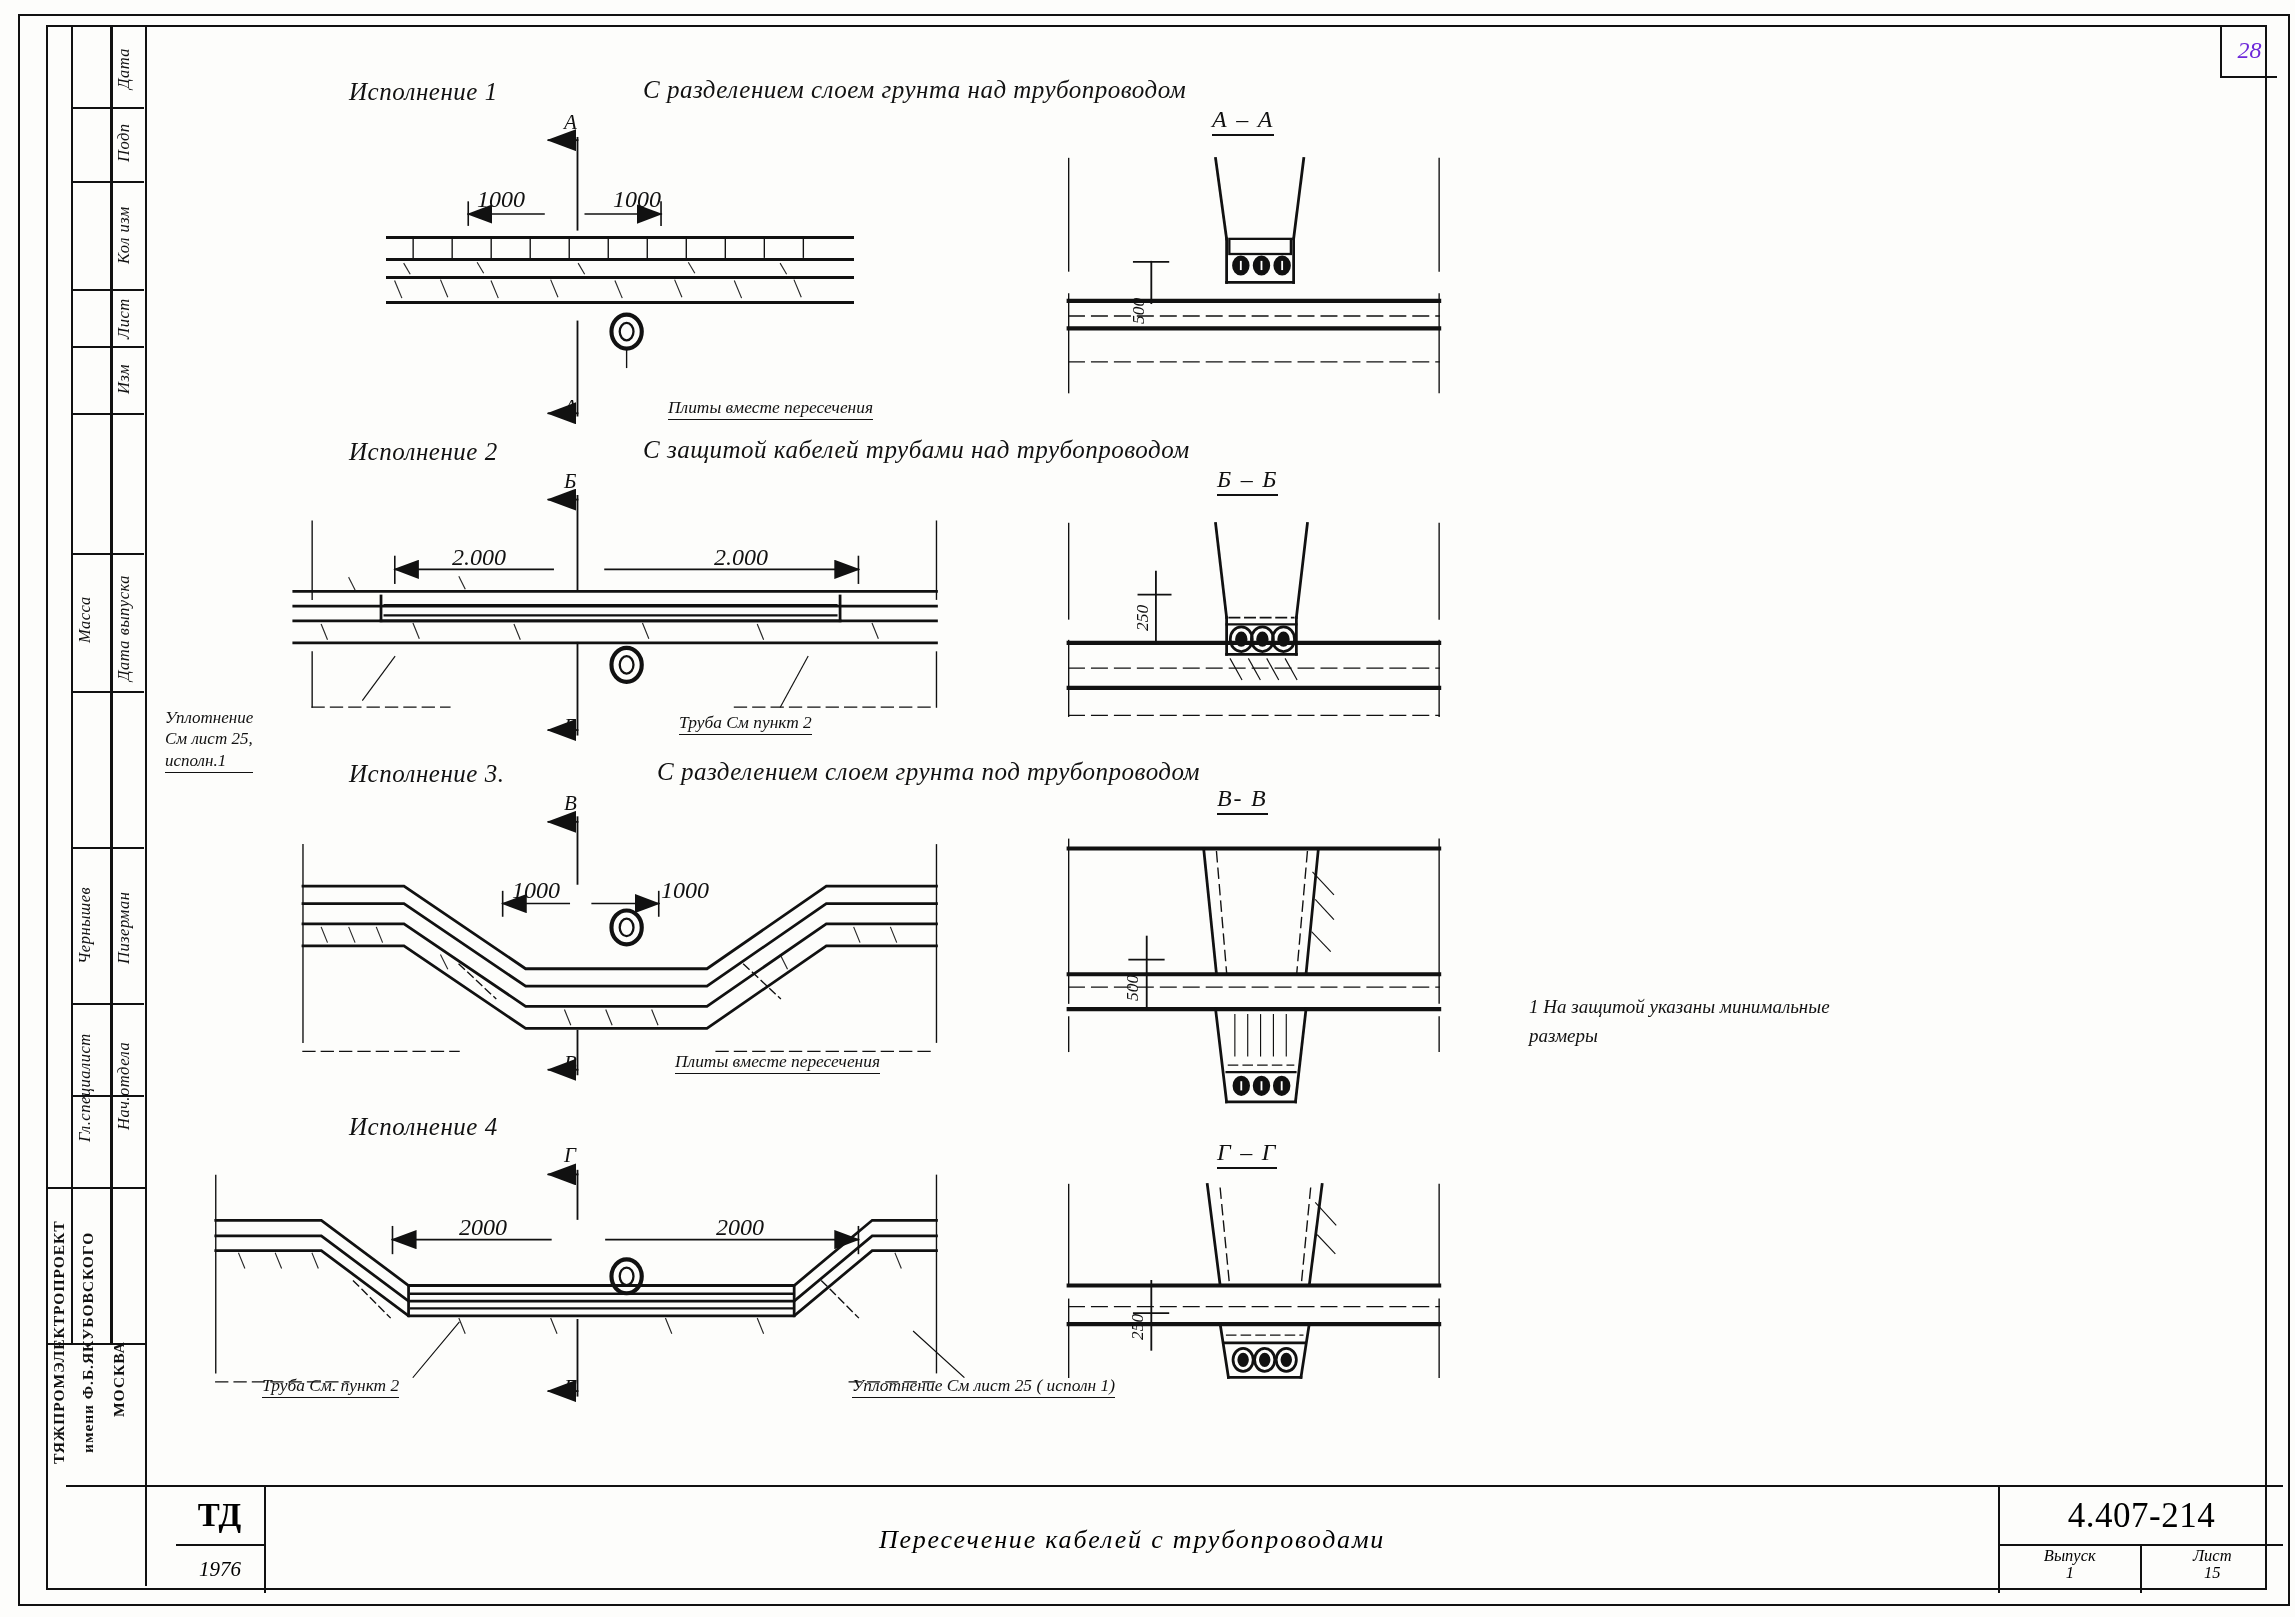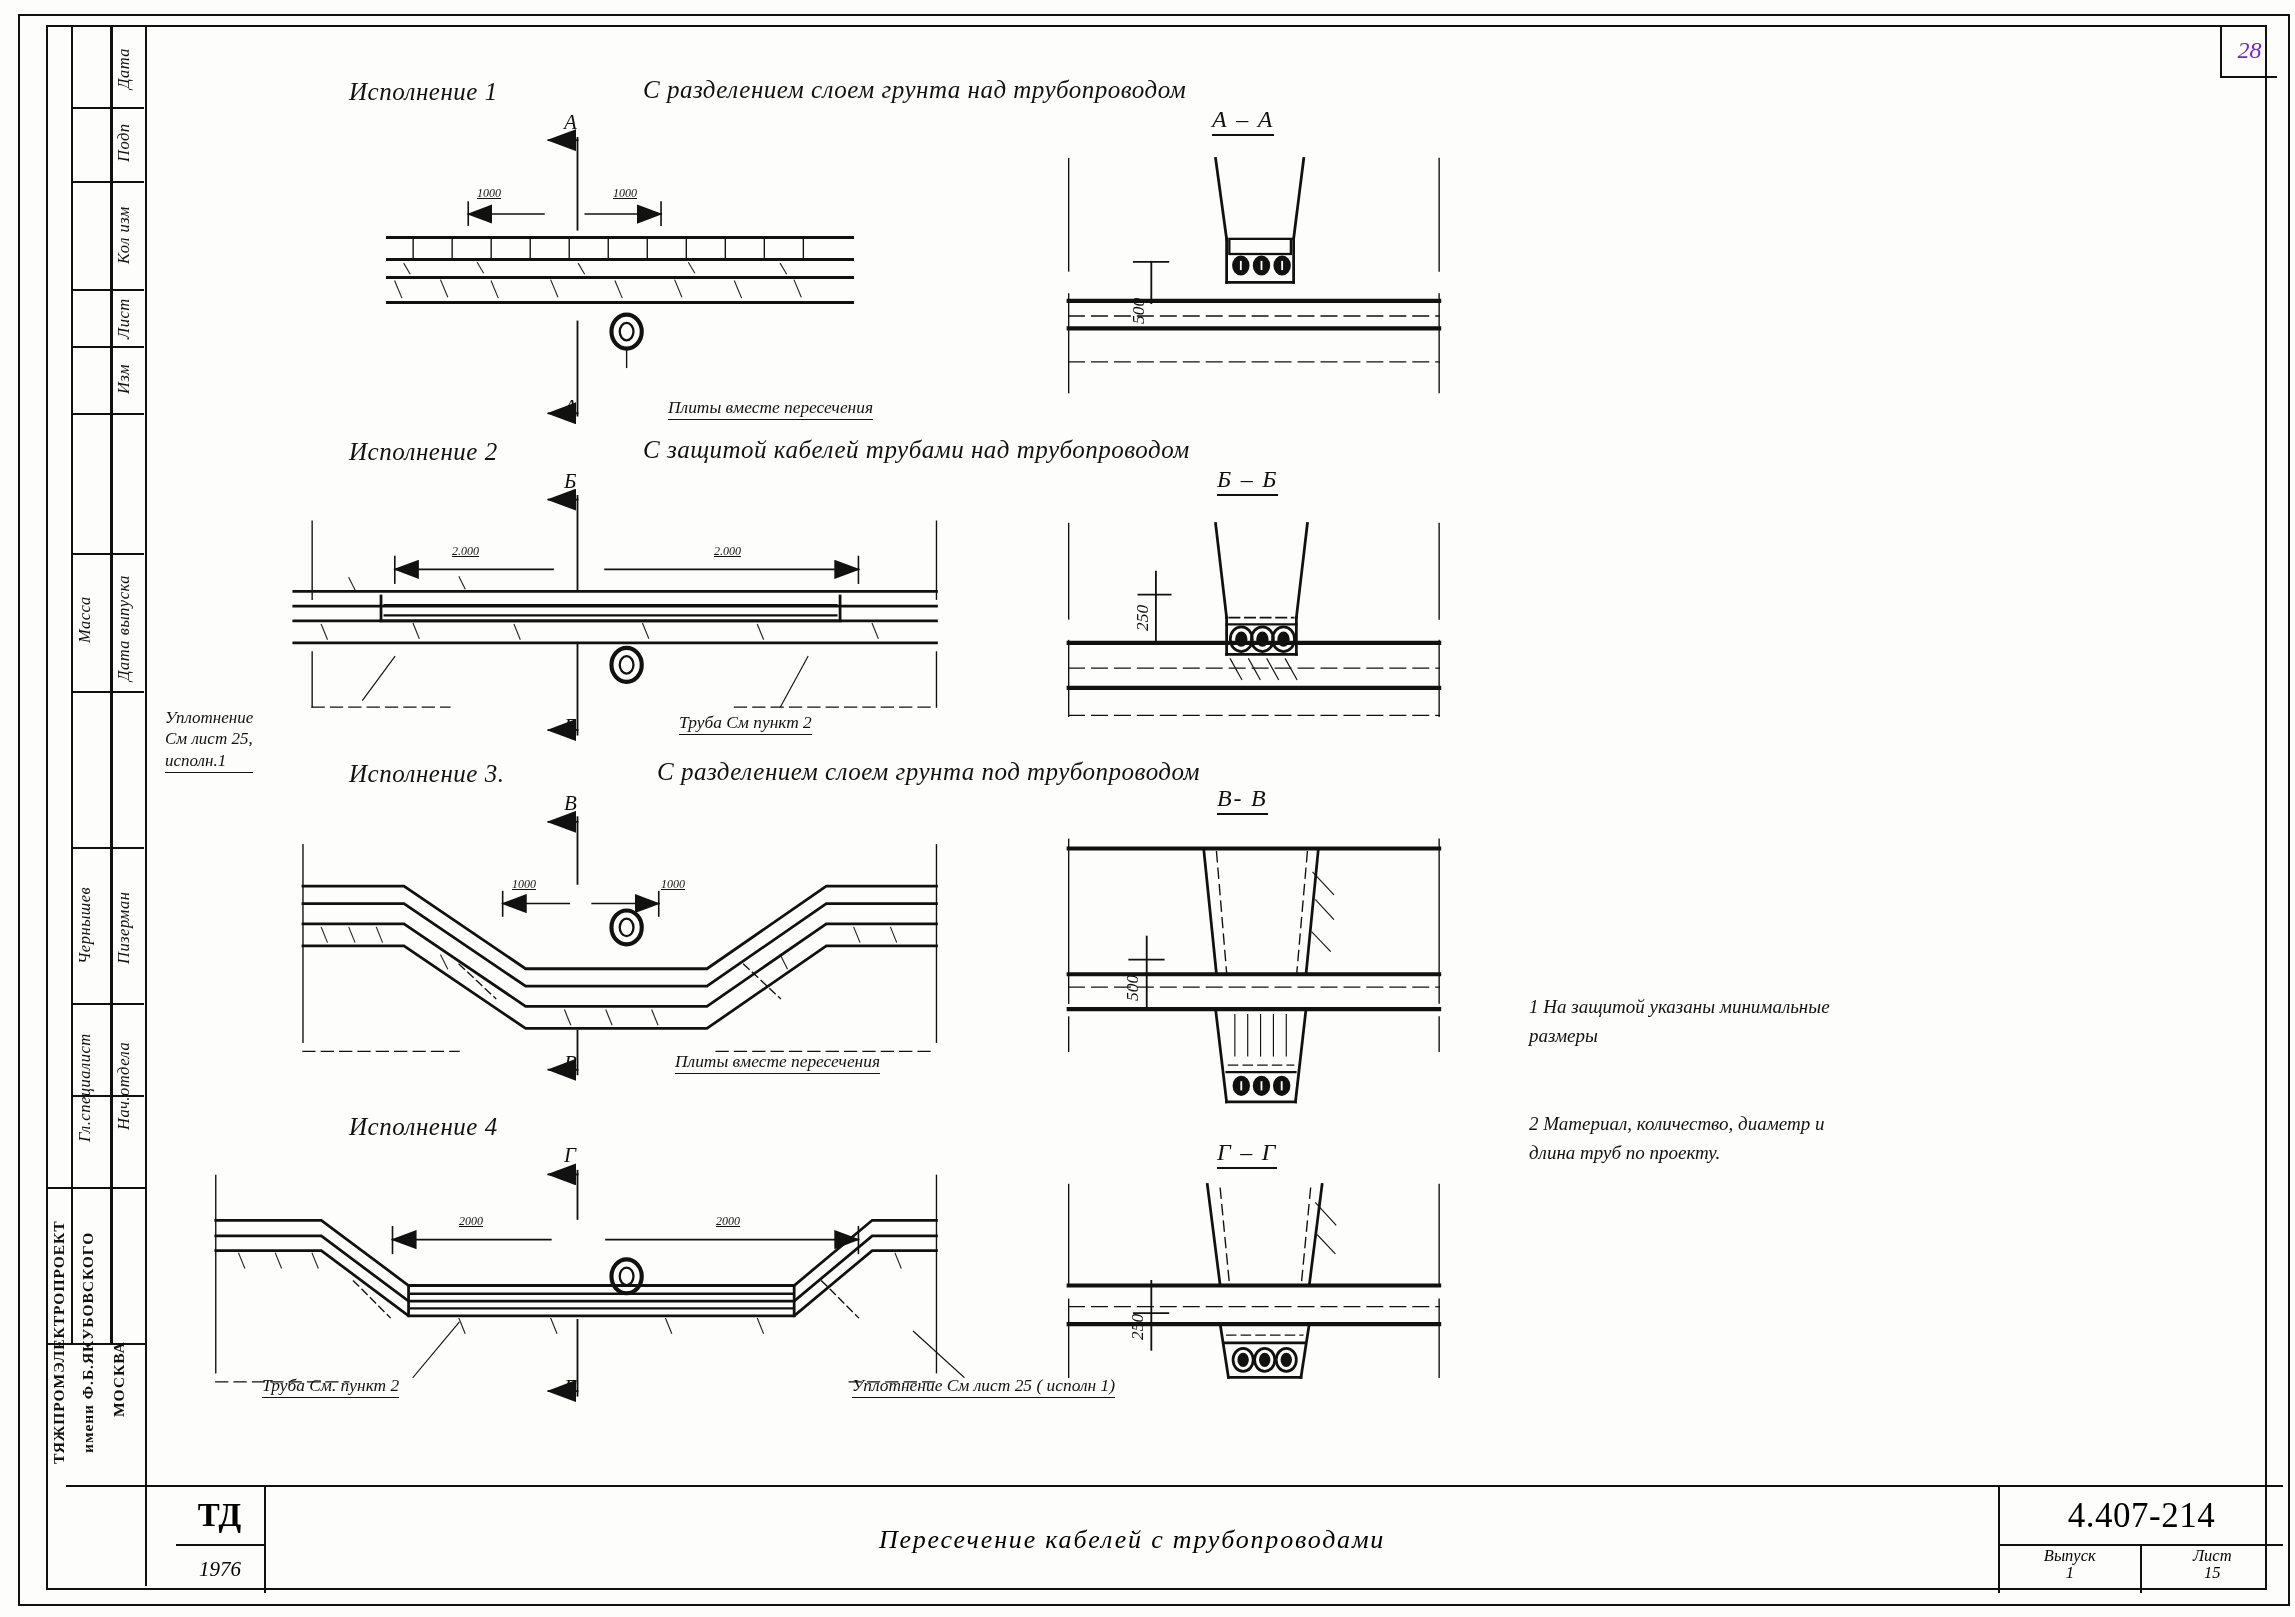--- a/index.html
+++ b/index.html
@@ -22,21 +22,21 @@
            display:flex;align-items:center;justify-content:center;}
   .pagebox span{font-style:italic;font-size:24px;color:#6d28d9;}
 
   
   .t{position:absolute;color:#111;white-space:nowrap;font-family:"Liberation Serif",serif;}
   .hdr{font-style:italic;font-size:25px;letter-spacing:0.5px;}
   .sec{font-style:italic;font-size:24px;letter-spacing:1.8px;}
   .sec-u{border-bottom:2.3px solid #111;padding-bottom:1.4px;}
   .lbl{font-style:italic;font-size:17.4px;}
   .lbl-u{border-bottom:1.4px solid #111;padding-bottom:0.9px;}
-  .dim{font-style:italic;font-size:12px;text-decoration:underline;}
+  .dim{font-style:italic;font-size:24px;}
   .dimv{font-style:italic;font-size:17.4px;writing-mode:vertical-rl;transform:rotate(180deg);}
   .mark{font-style:italic;font-size:21px;}
   .note{font-style:italic;font-size:19px;line-height:1.55;white-space:pre;}
 
   
   .ln{position:absolute;background:#111;}
   .hl{height:1.8px;}
   .hl2{height:2.8px;}
   .vl{width:1.8px;}
   .vl2{width:2.8px;}
@@ -162,22 +162,20 @@
   <div class="t dim" style="left:459px;top:1214px;">2000</div>
   <div class="t dim" style="left:716px;top:1214px;">2000</div>
 
   <div class="t mark" style="left:564px;top:1375px;">Г</div>
   <div class="t lbl lbl-u" style="left:262px;top:1375px;">Труба  См. пункт 2</div>
   <div class="t lbl lbl-u" style="left:852px;top:1375px;">Уплотнение  См лист 25 ( исполн 1)</div>
   <div class="t dimv" style="left:1127px;top:1285px;height:55px;">250</div>
 
   <div class="t note" style="left:1529px;top:992px;"><span>1</span> <span>На защитой указаны минимальные
 размеры</span></div>
-  <div class="t note" style="left:1529px;top:1109px;"><span>2</span> <span>Материал, количество, диаметр и
-длина труб по проекту.</span></div>
 
   <svg class="ov" viewBox="0 0 5019 3524">
     <defs>
       <marker id="ar" markerWidth="16" markerHeight="12" refX="15" refY="6" orient="auto">
         <path d="M0,0 L16,6 L0,12 z" fill="#111"></path>
       </marker>
       <marker id="arl" markerWidth="16" markerHeight="12" refX="1" refY="6" orient="auto">
         <path d="M16,0 L0,6 L16,12 z" fill="#111"></path>
       </marker>
     </defs>

